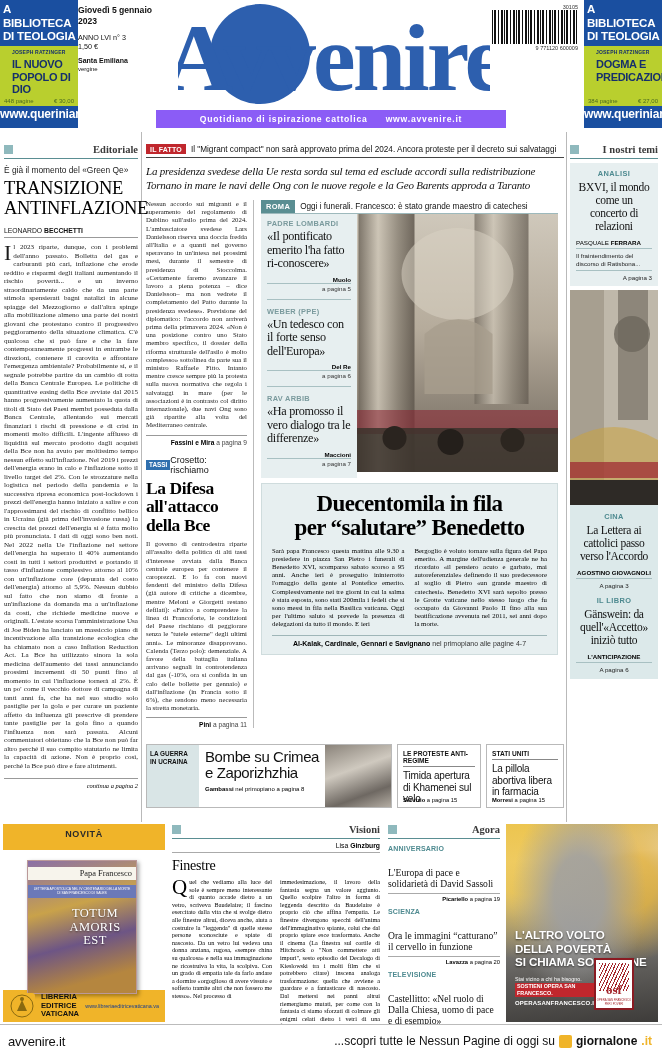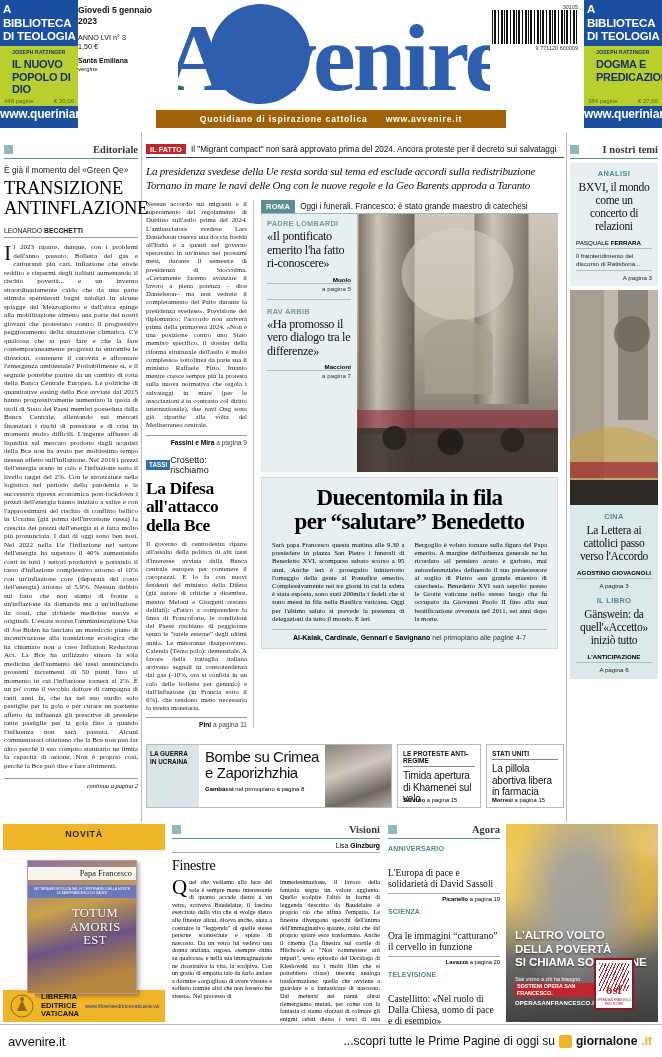--- a/index.html
+++ b/index.html
@@ -48,21 +48,21 @@
     background: repeating-linear-gradient(90deg,#111 0 1px,#fff 1px 2px,#111 2px 4px,#fff 4px 6px,#111 6px 7px,#fff 7px 9px,#111 9px 11px,#fff 11px 12px);
   }
   .barcode .bnum { font-size:5.5px; text-align:right; color:#333; margin-top:1px;}
   .barcode .btop { font-size:5.5px; text-align:right; color:#333; }
 
   .logo { position:absolute; left:100px; top:2px; width:312px; height:104px; }
   .logo svg { width:100%; height:100%; display:block; }
 
   .blue-bar {
     position:absolute; left:78px; top:110px; right:78px; height:18px;
-    background:#a16207; color:#fff; display:flex; align-items:center; justify-content:center;
+    background:#8b5cf6; color:#fff; display:flex; align-items:center; justify-content:center;
     font-size:8.6px; font-weight:bold; letter-spacing:0.8px;
   }
   .blue-bar .sep { display:inline-block; width:18px; }
 
   
   .body { position:absolute; left:0; top:132px; width:662px; height:690px; }
 
   .colsep { position:absolute; width:1px; background:#b9b9b9; top:0; bottom:0; }
 
   
@@ -348,20 +348,26 @@
             <div class="roma-cols">
               <div class="roma-left">
 
                 <div class="quotebox">
                   <div class="q-kicker">PADRE LOMBARDI</div>
                   <div class="q-title">«Il pontificato emerito l'ha fatto ri-conoscere»</div>
                   <div class="q-by">Muolo</div>
                   <div class="q-pg">a pagina 5</div>
                 </div>
 
+                <div class="quotebox">
+                  <div class="q-kicker">WEBER (PPE)</div>
+                  <div class="q-title">«Un tedesco con il forte senso dell'Europa»</div>
+                  <div class="q-by">Del Re</div>
+                  <div class="q-pg">a pagina 6</div>
+                </div>
 
                 <div class="quotebox">
                   <div class="q-kicker">RAV ARBIB</div>
                   <div class="q-title">«Ha promosso il vero dialogo tra le differenze»</div>
                   <div class="q-by">Maccioni</div>
                   <div class="q-pg">a pagina 7</div>
                 </div>
 
               </div>
               <div class="roma-photo">
@@ -587,20 +593,20 @@
         <div class="o1"></div>
         <div class="o2">osf</div>
         <div class="o3">OPERA SAN FRANCESCO PER I POVERI</div>
       </div>
     </div>
   </div>
 
   <div class="footer">
     <div class="f-left">avvenire.it</div>
     <div class="f-right">
-      <span>...scopri tutte le Prime Pagine di oggi su</span>
+      <span>...scopri tutte le Nessun Pagine di oggi su</span>
       <span class="f-icon"></span>
       <span class="f-g">giornalone</span>
         <span class="f-it">.it</span>
     </div>
   </div>
 
 </div>
 
 </body></html>

